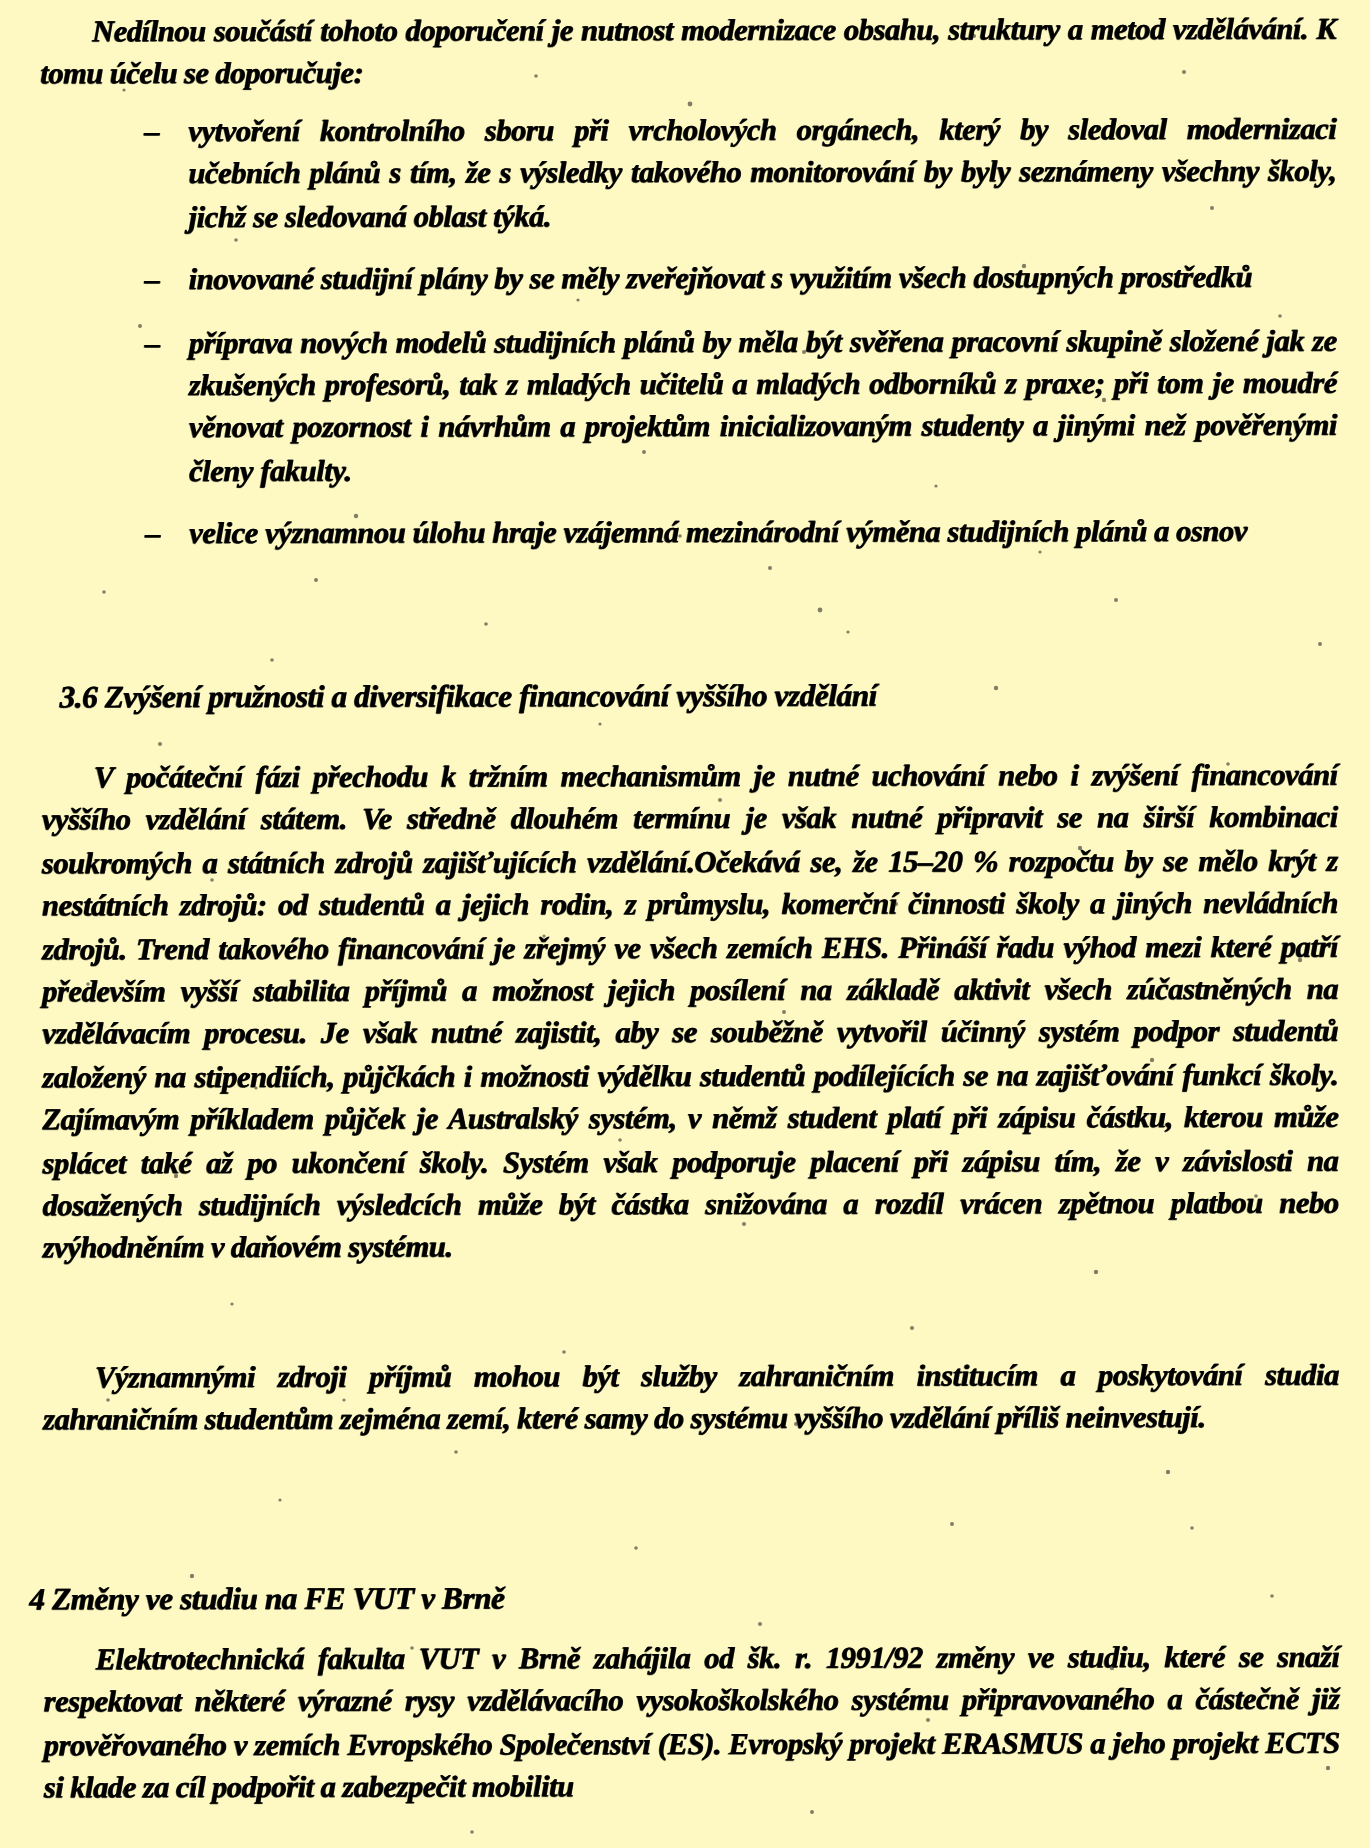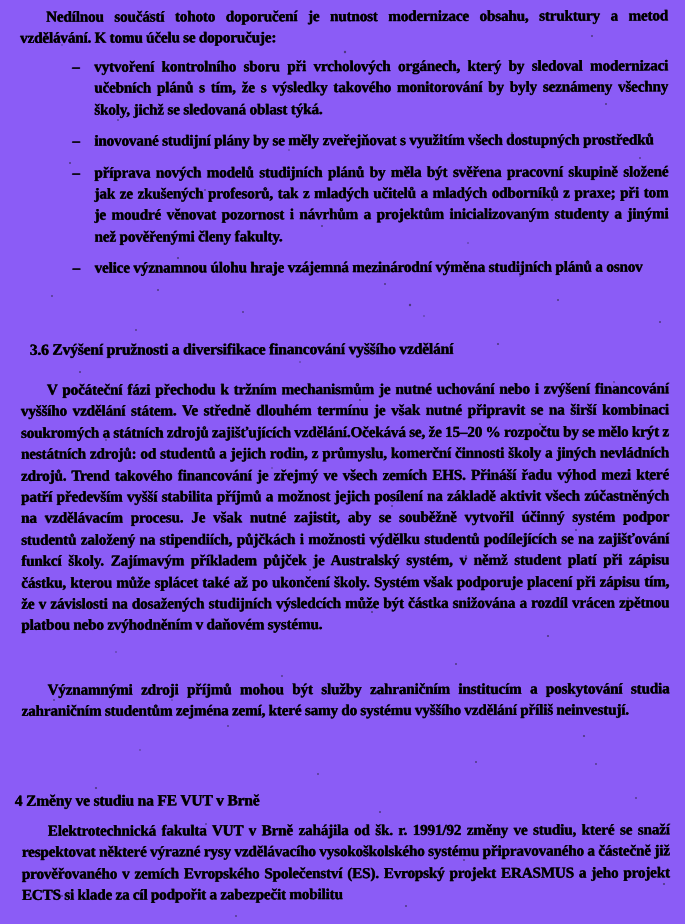--- a/index.html
+++ b/index.html
@@ -6,24 +6,25 @@
   html, body {
     margin: 0;
     padding: 0;
     background: #ffffff;
   }
 
   #page {
     position: relative;
     width: 685px;
     height: 924px;
-    background: #8b5cf6;
+    background: #fef9c3;
     overflow: hidden;
     font-family: "Liberation Serif", "DejaVu Serif", serif;
     color: #0b0b0b;
+    font-style: italic;
   }
 
   
   #speckle {
     position: absolute;
     inset: 0;
     pointer-events: none;
     z-index: 3;
     opacity: 0.55;
   }

